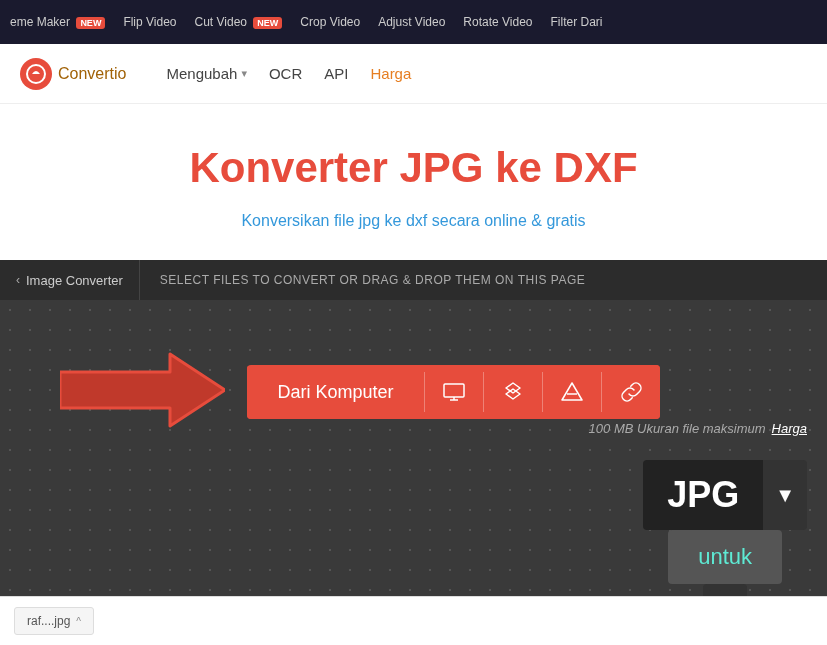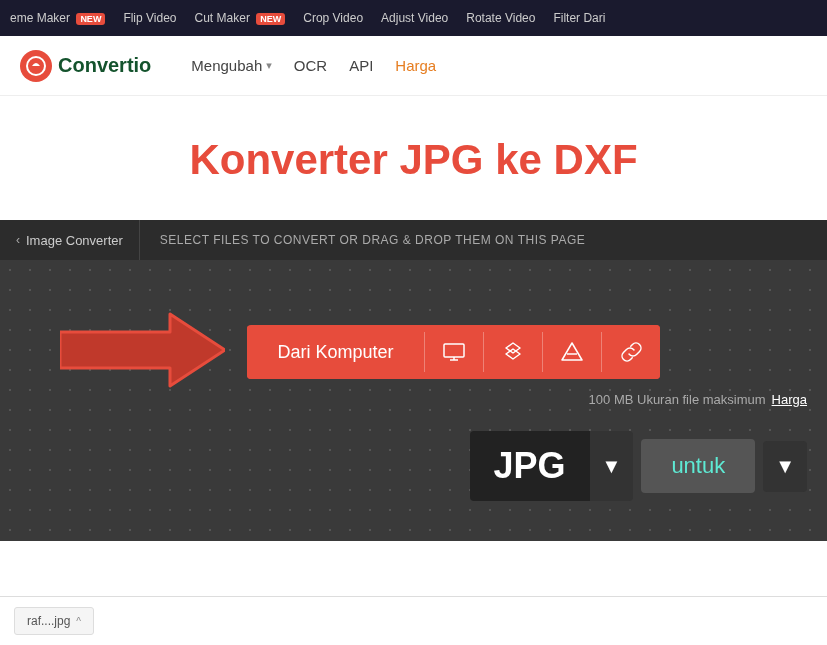--- a/index.html
+++ b/index.html
@@ -4,21 +4,21 @@
   <style>
     * { margin: 0; padding: 0; box-sizing: border-box; }
     body { font-family: Arial, sans-serif; background: #fff; width: 827px; overflow-x: hidden; }
 
     
     .top-toolbar {
       background: #1a1a2e;
       display: flex;
       align-items: center;
       padding: 0 10px;
-      height: 36px;
+      height: 44px;
       gap: 18px;
       overflow: hidden;
     }
     .top-toolbar-item {
       color: #ccc;
       font-size: 12px;
       white-space: nowrap;
       cursor: pointer;
     }
     .badge-new {
@@ -52,23 +52,23 @@
       background: #e74c3c;
       border-radius: 50%;
       display: flex;
       align-items: center;
       justify-content: center;
       color: white;
       font-weight: bold;
       font-size: 18px;
     }
     .logo-text {
-      font-size: 20px;
-      color: #14532d;
-      font-weight: 700;
+      font-size: 16px;
+      color: #a16207;
+      font-weight: 400;
     }
     .nav-links {
       display: flex;
       align-items: center;
       gap: 22px;
     }
     .nav-link {
       color: #444;
       font-size: 15px;
       cursor: pointer;
@@ -82,21 +82,21 @@
     
     .hero {
       background: #fff;
       text-align: center;
       padding: 40px 20px 30px;
     }
     .hero-title {
       font-size: 42px;
       font-weight: bold;
       color: #e74c3c;
-      margin-bottom: 6px;
+      margin-bottom: 20px;
     }
     .hero-subtitle {
       font-size: 16px;
       color: #3498db;
     }
 
     
     .breadcrumb-bar {
       background: #2c2c2c;
       display: flex;
@@ -169,38 +169,40 @@
       font-size: 18px;
       cursor: pointer;
       display: flex;
       align-items: center;
     }
 
     
     .file-size-note {
       color: #aaa;
       font-size: 13px;
-      margin-top: 13px;
+      margin-top: 2px;
       display: flex;
       align-items: center;
       gap: 6px;
+      font-style: italic;
     }
     .file-size-link {
       color: #fff;
       cursor: pointer;
       text-decoration: underline;
     }
 
     
     .format-bar {
       display: flex;
       align-items: center;
       justify-content: center;
       gap: 0;
       margin-top: 24px;
+      flex-direction: column;
     }
     .format-label {
       background: #555;
       color: #5eead4;
       font-size: 22px;
       font-weight: 400;
       padding: 14px 30px;
       margin: 0 8px;
       border-radius: 4px;
     }
@@ -261,21 +263,21 @@
 </head>
 <body>
 
 <div class="top-toolbar">
   <span class="top-toolbar-item">
     <span>eme Maker</span>
     <span class="badge-new">NEW</span>
   </span>
   <span class="top-toolbar-item">Flip Video</span>
   <span class="top-toolbar-item">
-    <span>Cut Maker</span>
+    <span>Cut Video</span>
     <span class="badge-new">NEW</span>
   </span>
   <span class="top-toolbar-item">Crop Video</span>
   <span class="top-toolbar-item">Adjust Video</span>
   <span class="top-toolbar-item">Rotate Video</span>
   <span class="top-toolbar-item">Filter Dari</span>
 </div>
 
 <div class="header">
   <div class="logo">
@@ -293,20 +295,21 @@
       <span class="chevron">▾</span>
     </span>
     <span class="nav-link">OCR</span>
     <span class="nav-link">API</span>
     <span class="nav-link orange">Harga</span>
   </nav>
 </div>
 
 <div class="hero">
   <h1 class="hero-title">Konverter JPG ke DXF</h1>
+  <p class="hero-subtitle">Konversikan file jpg ke dxf secara online &amp; gratis</p>
 </div>
 
 <div class="breadcrumb-bar">
   <div class="breadcrumb-item">
     <span class="breadcrumb-chevron">‹</span>
     <span>Image Converter</span>
   </div>
   <span class="breadcrumb-text-main">SELECT FILES TO CONVERT OR DRAG &amp; DROP THEM ON THIS PAGE</span>
 </div>
 

